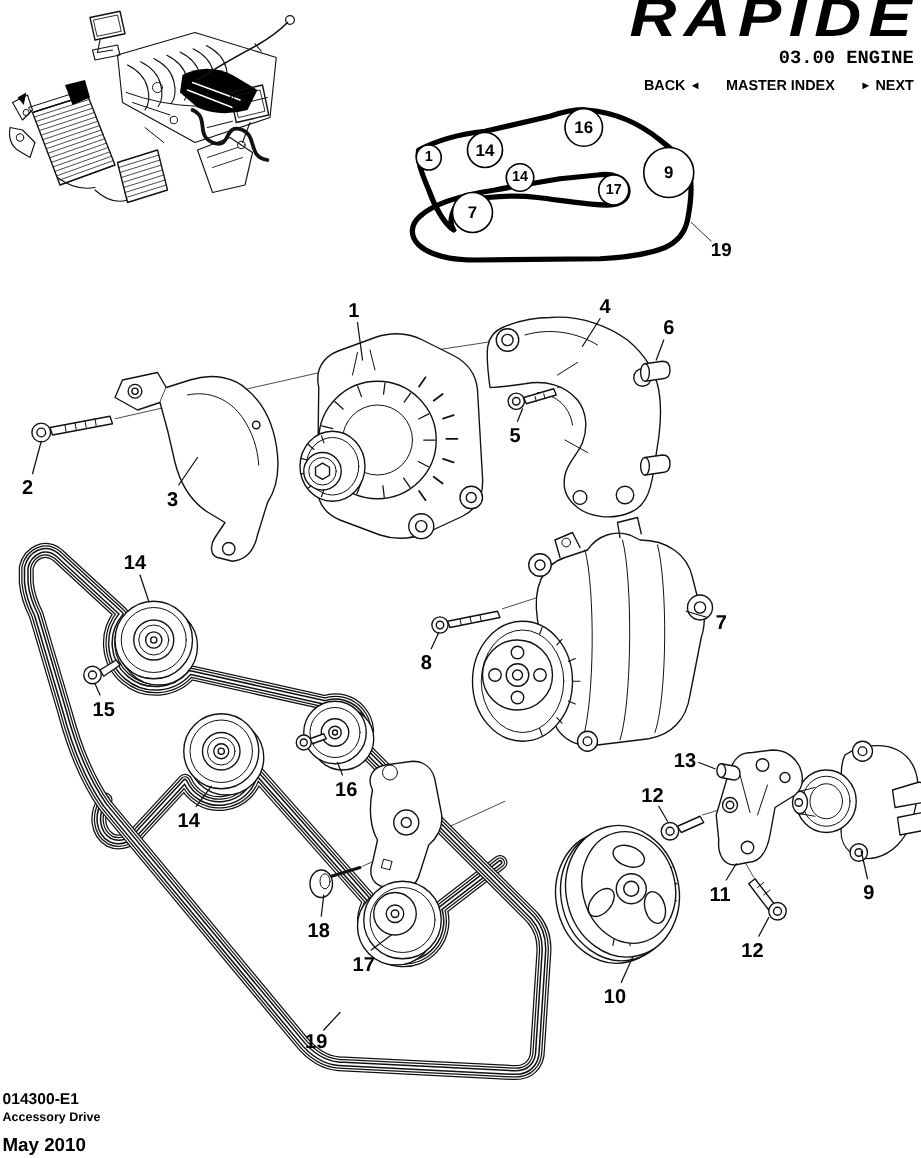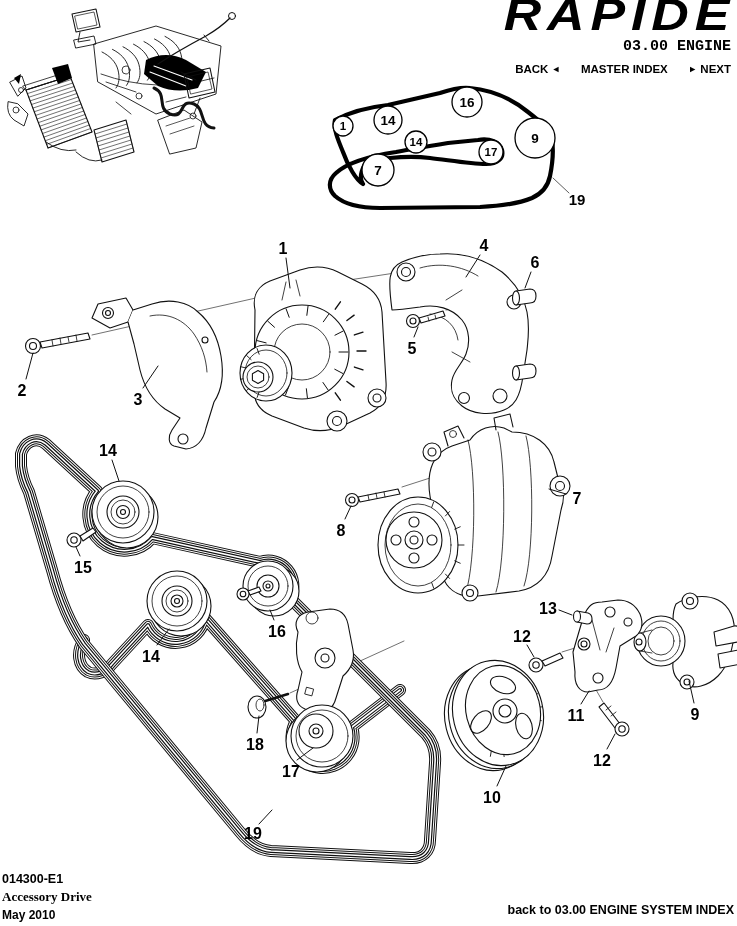--- a/index.html
+++ b/index.html
@@ -8,22 +8,22 @@
   svg{position:absolute;left:0;top:0;}
   .hdr-logo{position:absolute;top:-10px;right:2px;font-style:italic;font-weight:900;
         font-size:44px;letter-spacing:5px;transform:scaleX(1.18);transform-origin:right top;
         white-space:nowrap;}
   .hdr-section{position:absolute;top:38px;right:6px;font-weight:bold;font-size:15px;font-family:Liberation Mono, monospace;}
   .hdr-nav{position:absolute;top:63px;right:6px;font-weight:bold;font-size:11.5px;text-align:center;}
   .hdr-nav .arrow{font-size:9px;position:relative;top:-1px;}
   .hdr-nav span{cursor:pointer;}
   .hdr-nav .gap{display:inline-block;width:14px;}
   .ftr-code{position:absolute;left:2px;top:872px;font-weight:bold;font-size:12.5px;}
-  .ftr-title{position:absolute;left:2px;top:889px;font-weight:bold;font-size:13px;font-family:Liberation Serif, serif;}
-  .ftr-date{position:absolute;left:2px;top:908px;font-weight:bold;font-size:12px;}
+  .ftr-title{position:absolute;left:2px;top:889px;font-weight:bold;font-size:10px;}
+  .ftr-date{position:absolute;left:2px;top:908px;font-weight:bold;font-size:15px;}
   .ftr-back{position:absolute;right:3px;top:903px;font-weight:bold;font-size:12.5px;cursor:pointer;}
 </style>
 </head>
 <body>
 
 <div class="page">
 
 <svg width="737" height="926" viewBox="0 0 737 926">
   <g stroke="#111" fill="none" stroke-width="1.1" stroke-linecap="round" stroke-linejoin="round">
 
@@ -515,15 +515,14 @@
   <span class="gap"></span>
   <span>MASTER INDEX</span>
   <span class="gap"></span>
   <span class="arrow">►</span>
   <span>NEXT</span>
 </div>
 
 <div class="ftr-code">014300-E1</div>
 <div class="ftr-title">Accessory Drive</div>
 <div class="ftr-date">May 2010</div>
-<div class="ftr-back">back to 03.00 ENGINE SYSTEM INDEX</div>
 
 </div>
 
 </body></html>

